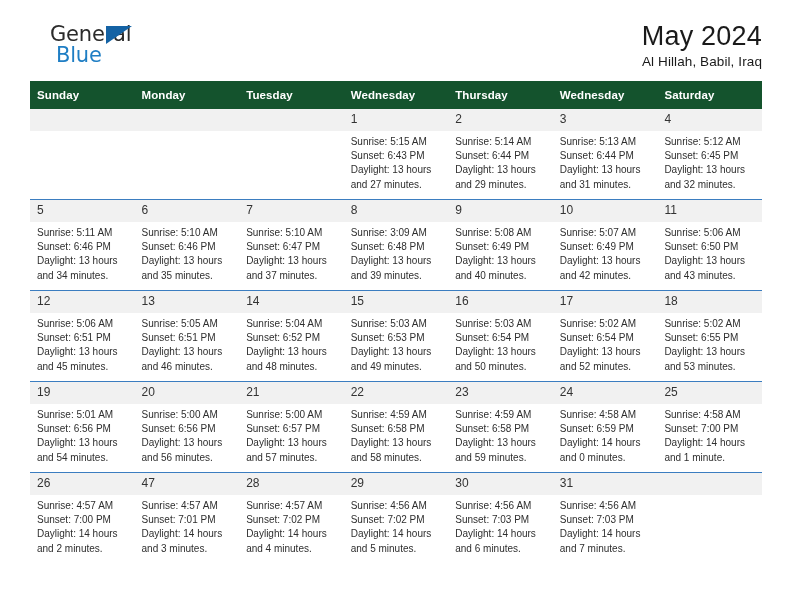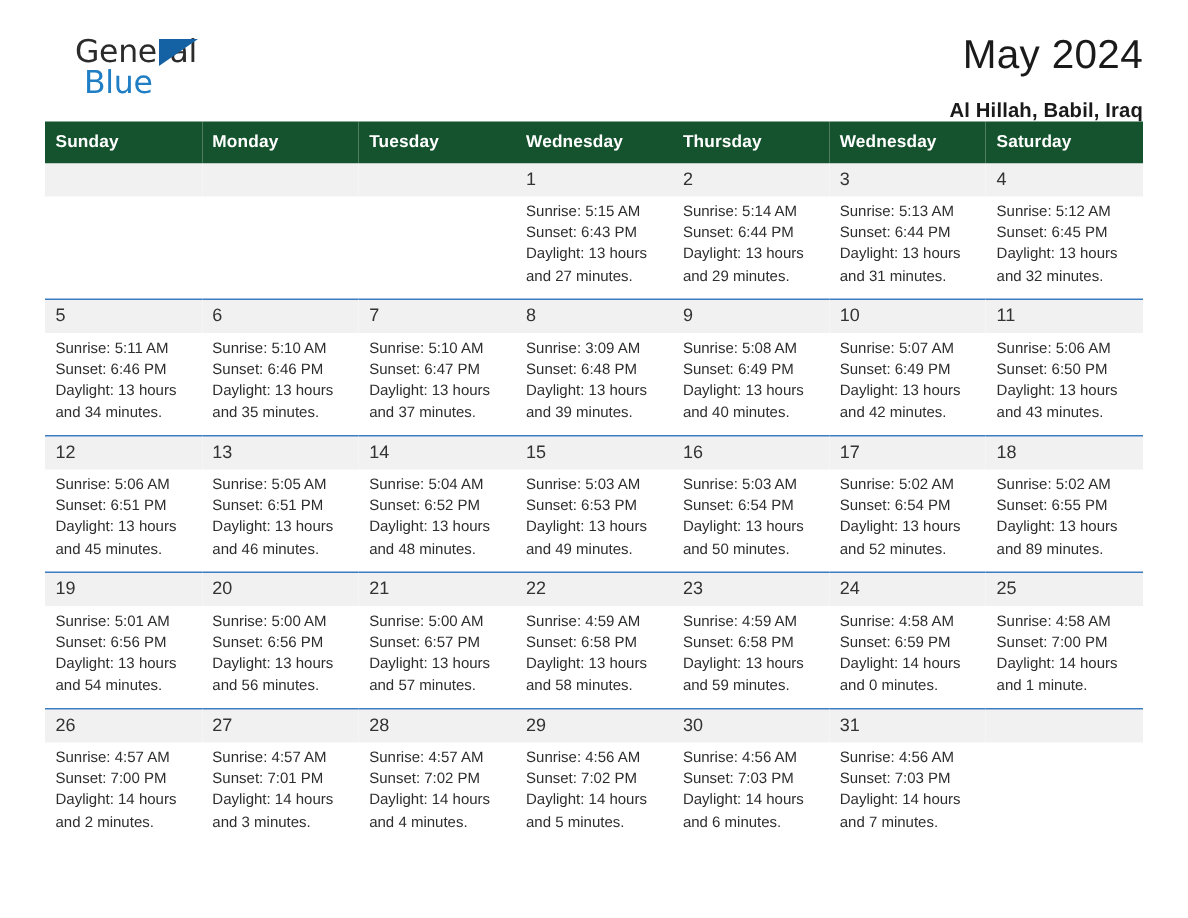--- a/index.html
+++ b/index.html
@@ -71,25 +71,24 @@
     flex: 0 0 auto;
   }
   .cal-title {
     font-size: 27px;
     font-weight: normal;
     color: #1a1a1a;
     line-height: 1.05;
     letter-spacing: 0.2px;
   }
   .cal-subtitle {
-    margin-top: 16px;
+    margin-top: 4px;
     font-size: 13.5px;
     color: #1a1a1a;
     letter-spacing: 0.1px;
-    font-weight: bold;
   }
 
   
   .calendar {
     width: 732px;
     border-collapse: collapse;
     table-layout: fixed;
     margin-top: 6px;
   }
   .calendar th {
@@ -335,21 +334,21 @@
               <div>Daylight: 13 hours</div>
               <div>and 52 minutes.</div>
             </div>
           </td>
           <td class="day-cell">
             <div class="daynum">18</div>
             <div class="cell-body">
               <div>Sunrise: 5:02 AM</div>
               <div>Sunset: 6:55 PM</div>
               <div>Daylight: 13 hours</div>
-              <div>and 89 minutes.</div>
+              <div>and 53 minutes.</div>
             </div>
           </td>
         </tr>
         <tr class="week">
           <td class="day-cell">
             <div class="daynum">19</div>
             <div class="cell-body">
               <div>Sunrise: 5:01 AM</div>
               <div>Sunset: 6:56 PM</div>
               <div>Daylight: 13 hours</div>
@@ -415,21 +414,21 @@
           <td class="day-cell">
             <div class="daynum">26</div>
             <div class="cell-body">
               <div>Sunrise: 4:57 AM</div>
               <div>Sunset: 7:00 PM</div>
               <div>Daylight: 14 hours</div>
               <div>and 2 minutes.</div>
             </div>
           </td>
           <td class="day-cell">
-            <div class="daynum">27</div>
+            <div class="daynum">47</div>
             <div class="cell-body">
               <div>Sunrise: 4:57 AM</div>
               <div>Sunset: 7:01 PM</div>
               <div>Daylight: 14 hours</div>
               <div>and 3 minutes.</div>
             </div>
           </td>
           <td class="day-cell">
             <div class="daynum">28</div>
             <div class="cell-body">

